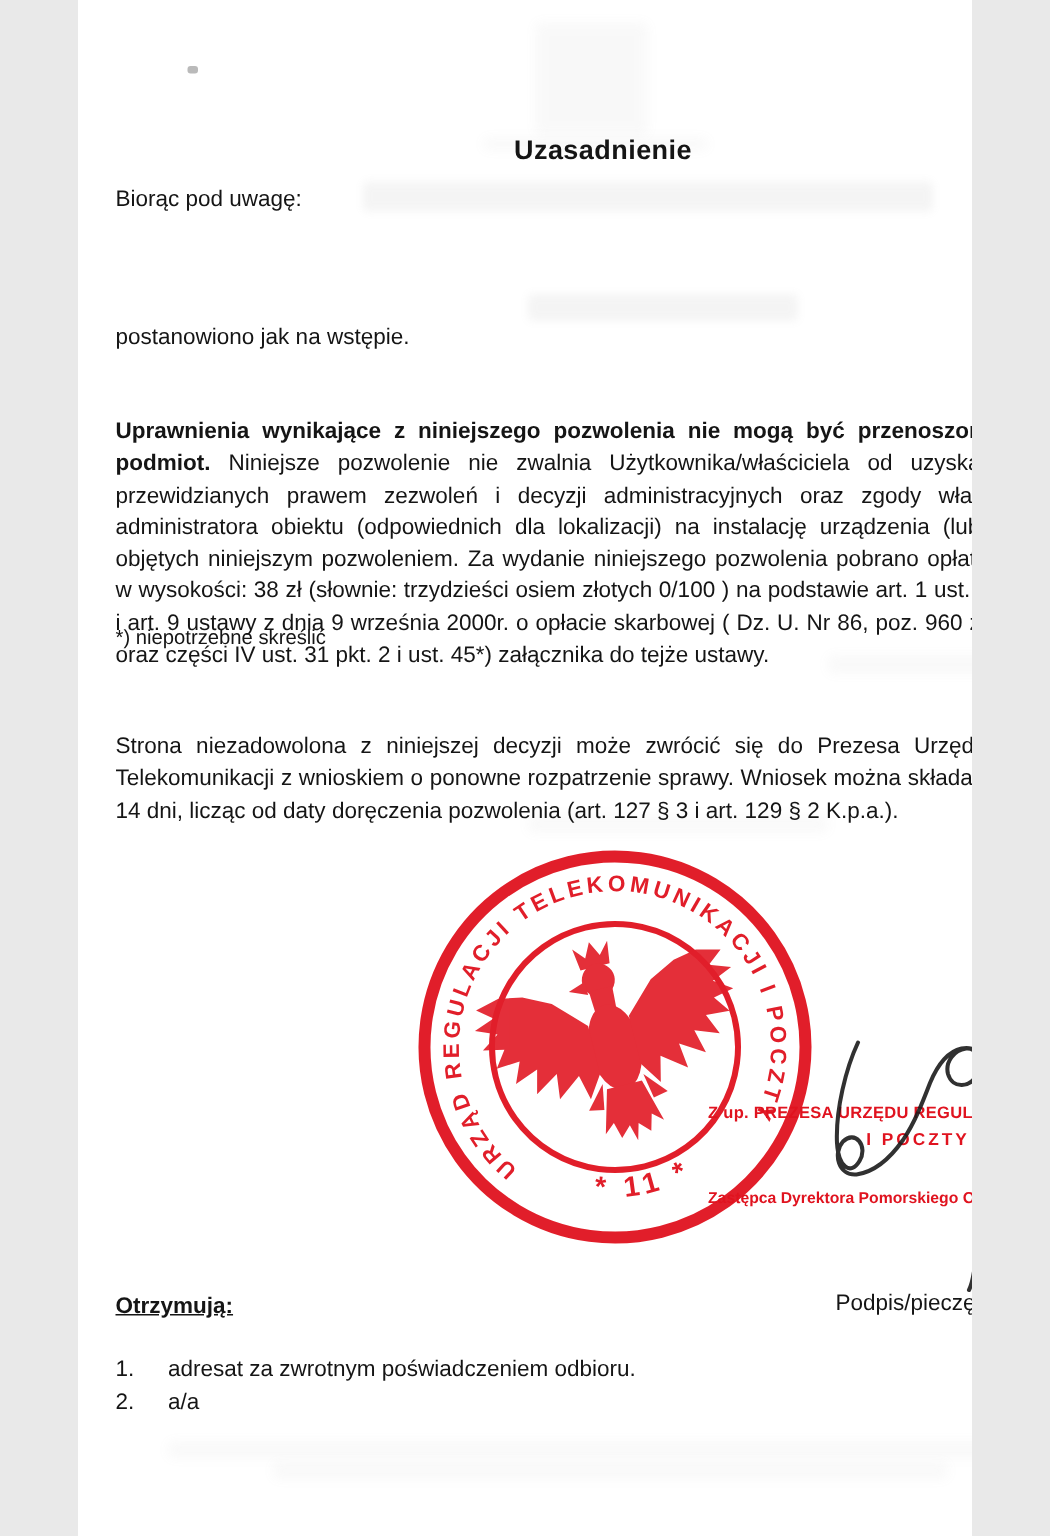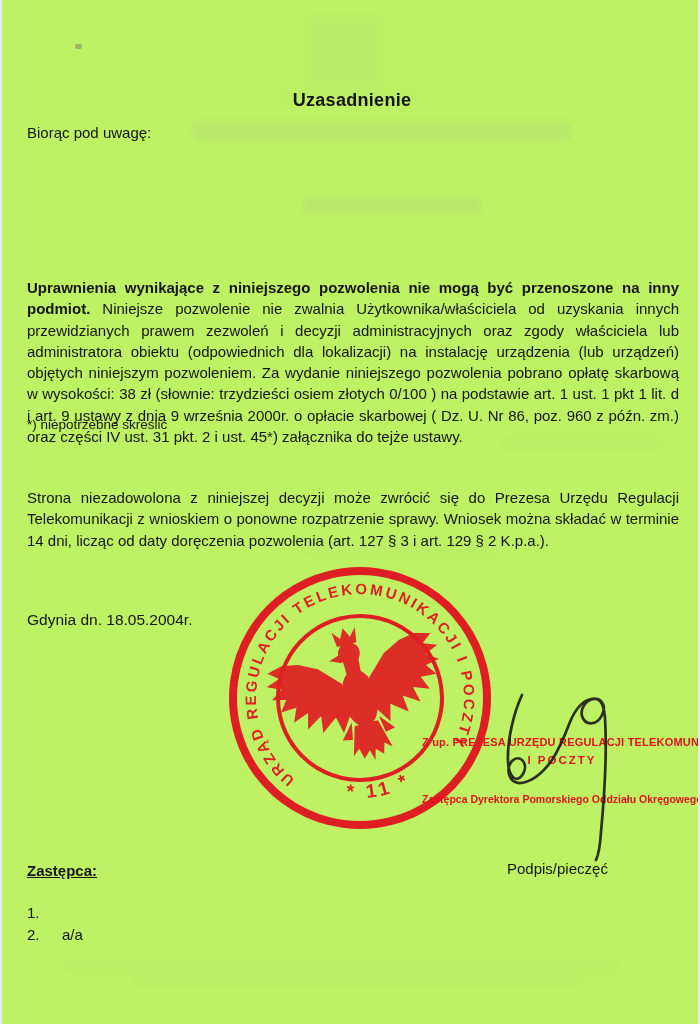--- a/index.html
+++ b/index.html
@@ -1,18 +1,18 @@
 <!DOCTYPE html>
 <html><head>
 <meta charset="utf-8">
 <style>
   html,body{margin:0;padding:0;background:#e9e9e9;}
   .page{
-    position:relative;width:696px;height:1024px;margin:0 auto;
-    background:#bef264;overflow:hidden;
+    position:relative;width:596px;height:1024px;margin:0 auto;
+    background:#ffffff;overflow:hidden;
     font-family:"Liberation Sans", sans-serif;color:#151515;
   }
   
   .ghost{position:absolute;background:#9a9a9a;filter:blur(3px);opacity:.10;border-radius:3px;}
   .ghost.lighter{opacity:.06;filter:blur(4px);}
   .speck{position:absolute;width:7px;height:5px;background:#777;opacity:.5;border-radius:2px;filter:blur(.5px);}
   
   .title{
     position:absolute;left:0;top:90;width:700px;top:90px;text-align:center;
     font-size:18px;font-weight:bold;letter-spacing:.3px;margin:0;
@@ -52,27 +52,27 @@
   <div class="ghost" style="left:190px;top:121px;width:380px;height:20px;"></div>
   <div class="ghost" style="left:300px;top:196px;width:180px;height:18px;"></div>
   <div class="ghost lighter" style="left:500px;top:437px;width:160px;height:12px;"></div>
   <div class="ghost lighter" style="left:300px;top:544px;width:200px;height:11px;"></div>
   <div class="ghost lighter" style="left:60px;top:961px;width:560px;height:11px;"></div>
   <div class="ghost lighter" style="left:130px;top:975px;width:450px;height:11px;"></div>
   <div class="speck" style="left:73px;top:44px;"></div>
 
   <h1 class="title">Uzasadnienie</h1>
   <div class="line" style="top:124px;text-align:right;">Biorąc pod uwagę:</div>
+  <div class="line" style="top:216px;">postanowiono jak na wstępie.</div>
 
   <p class="para" style="top:277px;"><strong>Uprawnienia wynikające z niniejszego pozwolenia nie mogą być przenoszone na inny podmiot.</strong> <span>Niniejsze pozwolenie nie zwalnia Użytkownika/właściciela od uzyskania innych przewidzianych prawem zezwoleń i decyzji administracyjnych oraz zgody właściciela lub administratora obiektu (odpowiednich dla lokalizacji) na instalację urządzenia (lub urządzeń) objętych niniejszym pozwoleniem. Za wydanie niniejszego pozwolenia pobrano opłatę skarbową w wysokości: 38 zł (słownie: trzydzieści osiem złotych 0/100 ) na podstawie art. 1 ust. 1 pkt 1 lit. d i art. 9 ustawy z dnia 9 września 2000r. o opłacie skarbowej ( Dz. U. Nr 86, poz. 960 z późn. zm.) oraz części IV ust. 31 pkt. 2 i ust. 45*)  załącznika do tejże ustawy.</span></p>
 
   <div class="footnote">*) niepotrzebne skreślić</div>
   <p class="para" style="top:487px;">Strona niezadowolona z niniejszej decyzji może zwrócić się do Prezesa Urzędu Regulacji Telekomunikacji z wnioskiem o ponowne rozpatrzenie sprawy. Wniosek można składać w terminie 14 dni, licząc od daty doręczenia pozwolenia (art. 127 § 3 i art. 129 § 2 K.p.a.).</p>
 
-  <div class="place-date">Gdynia dn. 18.05.2004r.</div>
 
   <svg class="stamp" viewBox="0 0 300 300">
     <g transform="rotate(-14 150 150)" fill="#e0131f" stroke="none">
       <circle cx="150" cy="150" r="127" fill="none" stroke="#e0131f" stroke-width="8"></circle>
       <circle cx="150" cy="150" r="82" fill="none" stroke="#e0131f" stroke-width="4"></circle>
       <path id="ringPath" d="M 70.3,216.9 A 104 104 0 1 1 229.7,216.9" fill="none"></path>
       <text class="ring-text" font-size="15" letter-spacing="2.6" fill="#e0131f">
         <textPath href="#ringPath" startOffset="1%">URZĄD REGULACJI TELEKOMUNIKACJI I POCZTY</textPath>
       </text>
       <path id="bottomPath" d="M 107.7,240.6 A 100 100 0 0 0 192.3,240.6" fill="none"></path>
@@ -102,25 +102,26 @@
   </div>
 
   <svg class="signature" viewBox="0 0 260 215">
     <path d="M80,40 C72,57 65,85 66,107 C67,123 75,129 81,119 C87,109 78,98 70,106
              C63,114 67,129 79,128 C93,126 103,115 110,105 C118,93 123,80 128,67
              C133,55 140,46 149,44 C159,42 165,50 160,60 C155,71 143,71 140,61
              C138,53 144,45 152,44 C159,43 162,51 163,63 C165,95 162,145 159,177
              C158,192 156,201 154,205" fill="none" stroke="#1b1b1b" stroke-width="2.7" stroke-linecap="round" opacity="0.9"></path>
   </svg>
 
-  <div class="received-heading">Zastępca:</div>
+  <div class="received-heading">Otrzymują:</div>
   <div class="signature-label">Podpis/pieczęć</div>
   <div class="received-list">
     <div class="received-row">
       <span class="received-num">1.</span>
+      <span>adresat za  zwrotnym poświadczeniem odbioru.</span>
     </div>
     <div class="received-row">
       <span class="received-num">2.</span>
       <span>a/a</span>
     </div>
   </div>
 
 </div>
 
 </body></html>

